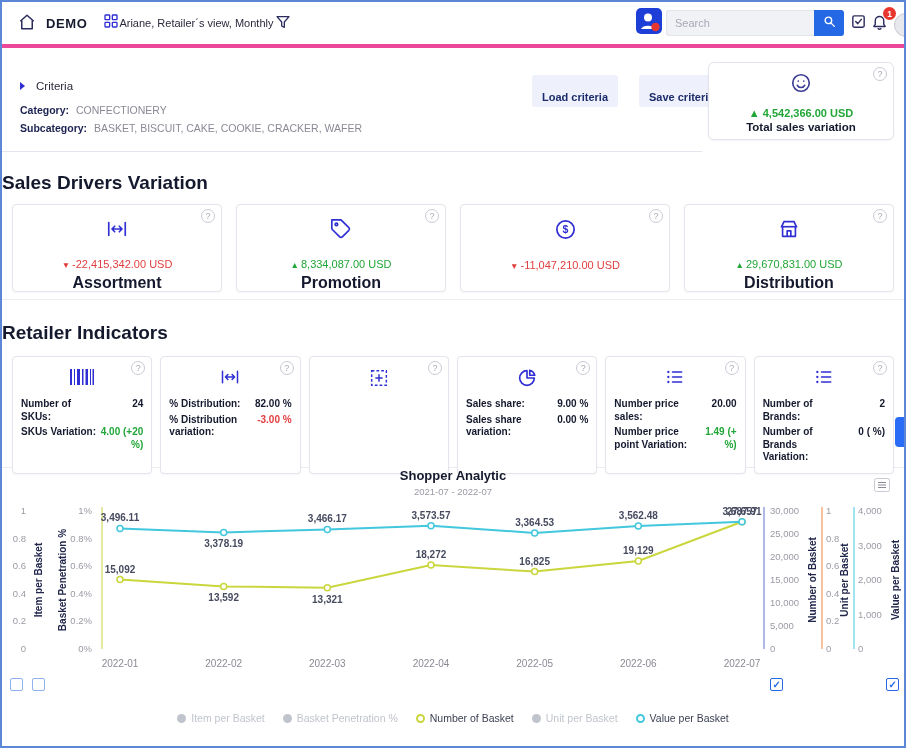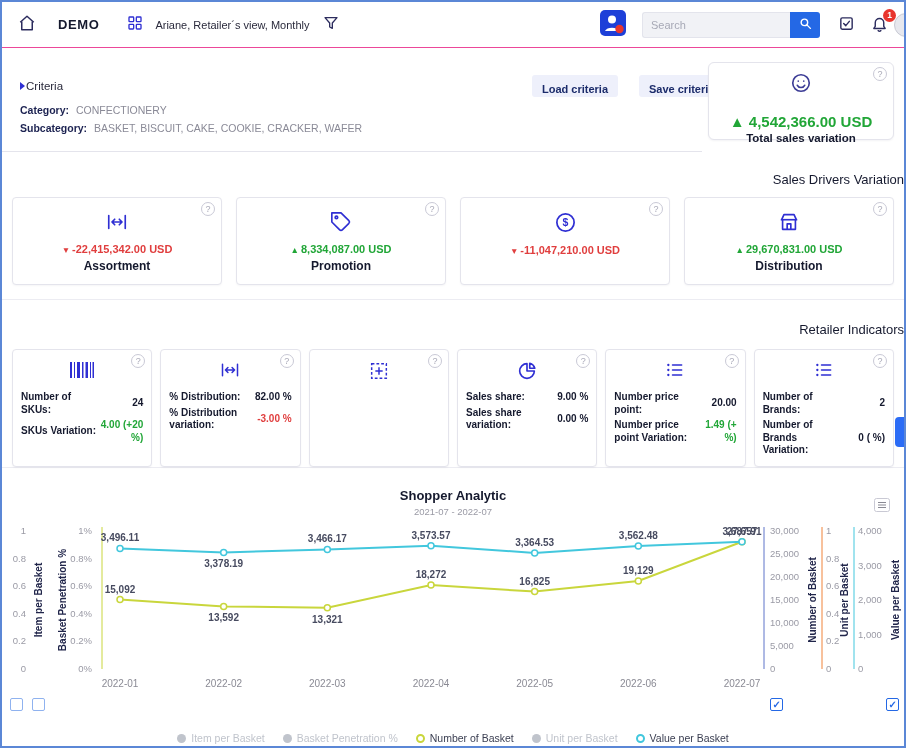--- a/index.html
+++ b/index.html
@@ -2,68 +2,68 @@
 <html><head>
 <meta charset="utf-8">
 <style>
   *{box-sizing:border-box;margin:0;padding:0}
   html,body{width:906px;height:748px}
   body{
     position:relative;background:#fff;border:2px solid #5b87d6;overflow:hidden;
     font-family:"Liberation Sans",sans-serif;color:#15192e;
   }
   
-  .topbar{height:46px;display:flex;align-items:center;padding:0 14px;gap:12px;border-bottom:1px solid #ec4899;position:relative}
+  .topbar{height:46px;display:flex;align-items:center;padding:0 14px;border-bottom:4px solid #ec4899;position:relative}
   .brand{font-weight:800;font-size:13px;letter-spacing:.6px;margin:0 16px 0 8px}
   .view-label{font-size:11px;color:#2a2a3c}
   .spacer{flex:1}
   .icon-btn{position:relative;display:flex;align-items:center;justify-content:center;background:none;border:none;cursor:pointer;padding:2px}
   .search-wrap{display:flex;align-items:center;margin:0 4px}
   .search-input{width:148px;height:26px;background:#f1f2f6;border:1px solid #e3e4ec;border-right:none;border-radius:3px 0 0 3px;padding:0 8px;font-size:11px;color:#555;outline:none;font-family:inherit}
   .search-input::placeholder{color:#a7a9b6}
   .search-btn{width:30px;height:26px;background:#2468e5;border:none;border-radius:0 3px 3px 0;display:flex;align-items:center;justify-content:center;cursor:pointer}
   .badge{position:absolute;top:-4px;right:-6px;min-width:13px;height:13px;border-radius:7px;background:#e8352e;color:#fff;font-size:8.5px;font-weight:700;display:flex;align-items:center;justify-content:center;padding:0 2px}
   .avatar{position:absolute;right:-14px;top:11px;width:24px;height:24px;border-radius:50%;background:#e7e8ee;border:1px solid #c8cad4}
   
   .criteria{position:relative;height:104px}
-  .criteria-toggle{position:absolute;left:18px;top:32px;font-size:11.5px;color:#2a2a3c;display:flex;align-items:center;gap:1px;cursor:pointer;background:none;border:none;font-family:inherit}
+  .criteria-toggle{position:absolute;left:18px;top:32px;font-size:11.5px;color:#2a2a3c;display:flex;align-items:center;gap:11px;cursor:pointer;background:none;border:none;font-family:inherit}
   .tri{width:0;height:0;border-left:5px solid #2f2fd3;border-top:4px solid transparent;border-bottom:4px solid transparent}
   .crit-line{position:absolute;left:18px;font-size:10.5px;white-space:nowrap}
   .crit-label{font-weight:700;color:#1b2150}
   .crit-value{color:#8a8a97;margin-left:4px}
   .cat{top:56px}.subcat{top:74px}
-  .chip-btn{position:absolute;top:27px;height:22px;padding:8px 10px;background:#eef0fb;color:#1c2c6b;font-weight:700;font-size:11px;border:none;border-radius:3px;cursor:pointer;font-family:inherit}
+  .chip-btn{position:absolute;top:27px;height:22px;padding:16px 10px;background:#eef0fb;color:#1c2c6b;font-weight:700;font-size:11px;border:none;border-radius:3px;cursor:pointer;font-family:inherit}
   .load-btn{left:530px}.save-btn{left:637px}
   .criteria-rule{position:absolute;left:0;bottom:0;width:700px;border-bottom:1px solid #e4e4ec}
   .total-card{position:absolute;right:10px;top:14px;width:186px;height:78px;border:1px solid #e4e4ec;border-radius:6px;background:#fff;text-align:center;padding-top:9px;box-shadow:0 1px 2px rgba(20,20,60,.05)}
-  .total-value{font-size:15px;font-weight:700;color:#21a637;margin-top:15px}
+  .total-value{font-size:11px;font-weight:700;color:#21a637;margin-top:9px}
   .total-label{font-size:11.5px;font-weight:700;margin-top:2px}
   .help{position:absolute;top:4px;right:6px;width:14px;height:14px;border:1px solid #c9c9d6;border-radius:50%;color:#a9a9b8;font-size:9px;line-height:12px;text-align:center;cursor:pointer;background:#fff}
   
-  .section-title{text-align:right;font-size:13px;font-weight:400;color:#15192e}
+  .section-title{text-align:left;font-size:19px;font-weight:700;color:#15192e}
   .sales-section{height:148px;border-bottom:1px solid #ececf2;padding-top:20px}
   .cards-row{display:flex;gap:14px;padding:0 10px;margin-top:10px}
   .sd-card{position:relative;flex:1;height:88px;border:1px solid #e4e4ec;border-radius:4px;background:#fff;text-align:center;padding-top:13px;box-shadow:0 1px 2px rgba(20,20,60,.04)}
-  .sd-value{font-size:11px;font-weight:700;margin-top:6px}
+  .sd-value{font-size:11px;font-weight:400;margin-top:14px}
   .sd-value.up{color:#21a637}.sd-value.down{color:#e03e3e}
   .sd-value .arr{font-size:8.5px;margin-right:2px}
-  .sd-label{font-size:12px;font-weight:700;margin-top:4px;color:#15192e}
+  .sd-label{font-size:16px;font-weight:700;margin-top:4px;color:#15192e}
   .retailer-section{height:168px;border-bottom:1px solid #ececf2;padding-top:22px}
   .ri-cards{display:flex;gap:8px;padding:0 10px;margin-top:12px}
   .ri-card{position:relative;flex:1;height:118px;border:1px solid #e4e4ec;border-radius:4px;background:#fff;padding:10px 8px 0;box-shadow:0 1px 2px rgba(20,20,60,.04)}
   .ri-icon{text-align:center;height:26px}
   .ri-rows{margin-top:5px}
-  .ri-row{display:flex;justify-content:space-between;align-items:center;margin-top:3px;font-size:10px;line-height:1.25}
+  .ri-row{display:flex;justify-content:space-between;align-items:flex-start;margin-top:3px;font-size:10px;line-height:1.25}
   .ri-label{font-weight:700;color:#15192e;max-width:64%}
   .ri-value{font-weight:700;text-align:right;max-width:35%}
   .ri-value.dark{color:#15192e}.ri-value.green{color:#21a637}.ri-value.red{color:#e03e3e}
   
   .chart-section{position:relative;height:278px}
   .chart-menu{position:absolute;right:14px;top:10px;cursor:pointer;background:none;border:none;padding:0}
-  .chart-title{text-align:center;font-size:13px;font-weight:700;margin-top:20px}
+  .chart-title{text-align:center;font-size:13px;font-weight:700;}
   .chart-subtitle{text-align:center;font-size:9.5px;color:#9a9aa5;margin-top:3px}
   #chart-svg{display:block;margin-top:4px}
   .axis-cb{position:absolute;width:13px;height:13px;border:1px solid #8fb2ef;border-radius:2px;background:#fff;top:210px;cursor:pointer}
   .axis-cb.checked{border-color:#2468e5}
   .axis-cb.checked::after{content:"✓";color:#2468e5;font-size:10px;font-weight:700;position:absolute;left:1.5px;top:-0.5px}
   .legend{position:absolute;left:0;right:0;top:244px;display:flex;justify-content:center;gap:18px;font-size:10.5px;color:#c0c4cc}
   .legend-item{display:flex;align-items:center;gap:5px;cursor:pointer}
   .legend-dot{width:9px;height:9px;border-radius:50%;display:inline-block}
   .side-tab{position:absolute;right:0;top:415px;width:9px;height:30px;background:#2b6cf6;border-radius:4px 0 0 4px;cursor:pointer;z-index:6}
 </style>
@@ -309,21 +309,21 @@
     <div class="ri-card">
       <span class="help">?</span>
       <div class="ri-icon">
         <svg width="22" height="20" viewBox="0 0 24 24" fill="none" stroke="#2f2fd3" stroke-width="1.8" stroke-linecap="round">
             <path d="M9 6 H20 M9 12 H20 M9 18 H20"></path>
             <path d="M4 6 h0.01 M4 12 h0.01 M4 18 h0.01" stroke-width="2.8"></path>
           </svg>
       </div>
       <div class="ri-rows">
         <div class="ri-row">
-          <span class="ri-label">Number price point:</span>
+          <span class="ri-label">Number price sales:</span>
           <span class="ri-value dark">20.00</span>
         </div>
         <div class="ri-row">
           <span class="ri-label">Number price point Variation:</span>
           <span class="ri-value green">1.49 (+ %)</span>
         </div>
       </div>
     </div>
 
     <div class="ri-card">

